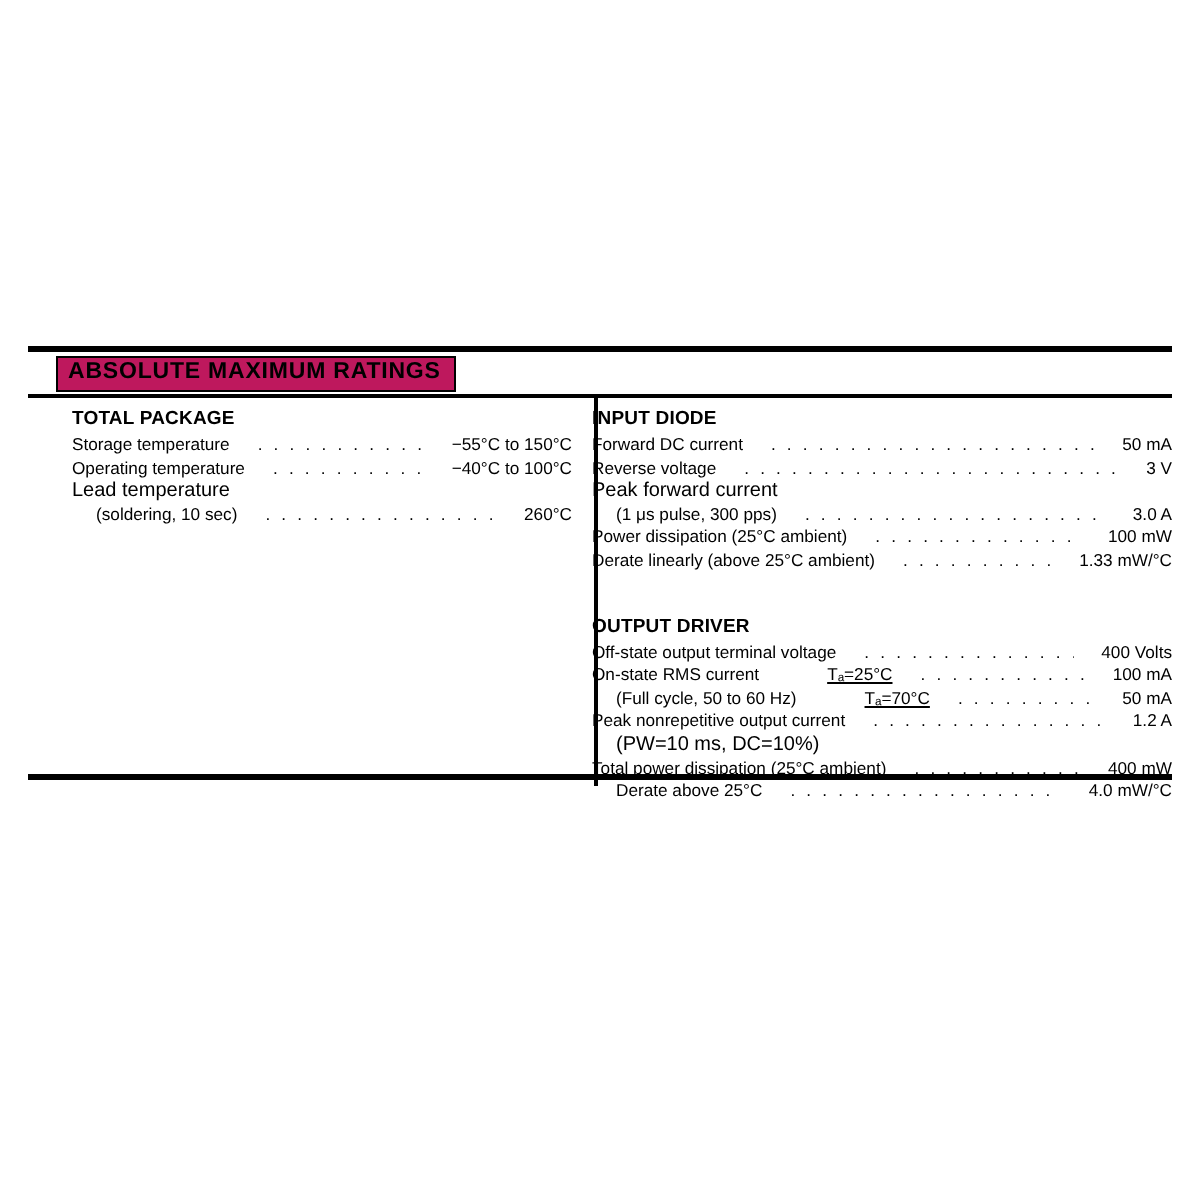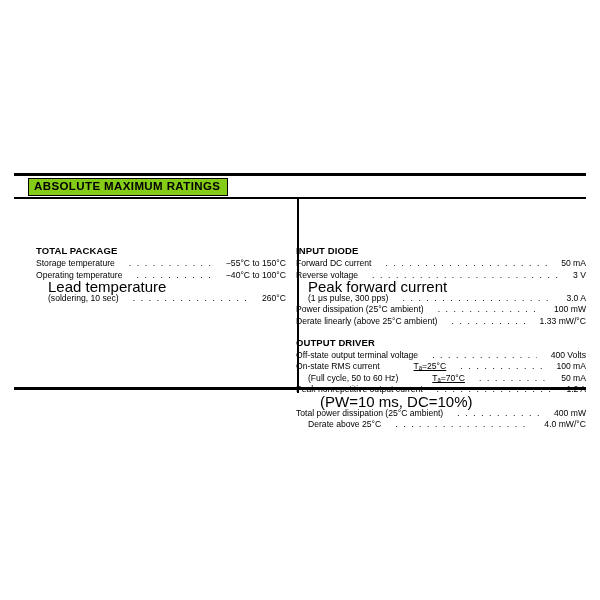--- a/index.html
+++ b/index.html
@@ -35,21 +35,21 @@
     margin: 0;
     height: 21px;
     border-bottom: 2px solid #000000;
   }
   .title-bar .title-box {
     position: absolute;
     left: 14px;
     top: 2px;
     border: 1.5px solid #000000;
     padding: 1px 7px 2px 5px;
-    background: #84cc16;
+    background: #be185d;
   }
   .title-bar .title-text {
     font-size: 11.5px;
     font-weight: bold;
     letter-spacing: 0.4px;
     color: #000000;
     line-height: 13px;
     white-space: nowrap;
   }
   .columns {
@@ -75,24 +75,23 @@
     width: 1.5px;
     height: 196px;
     background: #000000;
   }
   .sect-head {
     font-size: 9.5px;
     font-weight: bold;
     color: #000000;
     margin-bottom: 2px;
     letter-spacing: 0.1px;
-    margin-top: 41px;
   }
   .sect-head.spaced {
-    margin-top: 9px;
+    margin-top: 21px;
   }
   .row {
     display: flex;
     align-items: baseline;
     font-size: 8.6px;
     color: #000000;
     line-height: 11.6px;
     white-space: nowrap;
     gap: 12px;
   }
@@ -113,25 +112,24 @@
     font-size: 8.6px;
   }
   .row .val {
     flex: 0 0 auto;
     text-align: center;
   }
   .row.indent .lbl {
     padding-left: 12px;
   }
   .plain {
-    font-size: 15px;
+    font-size: 10px;
     line-height: 11.6px;
     color: #000000;
     white-space: nowrap;
-    margin-left: 12px;
   }
   .plain.indent {
     padding-left: 12px;
   }
 </style>
 </head>
 <body>
 
 <div class="page">
   <div class="datasheet">

